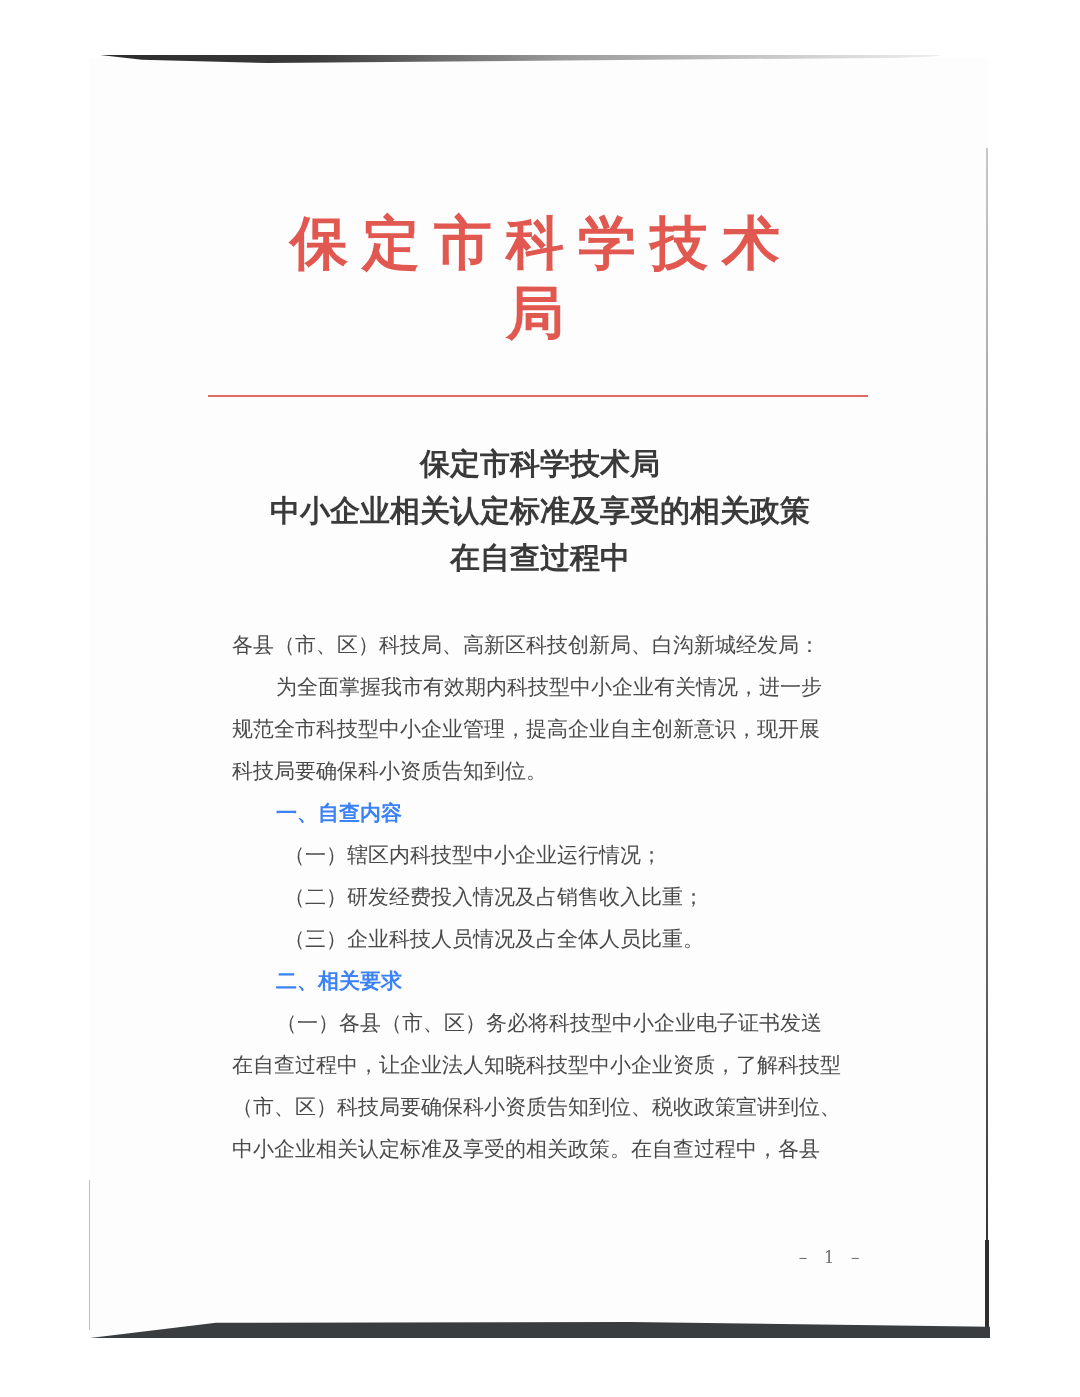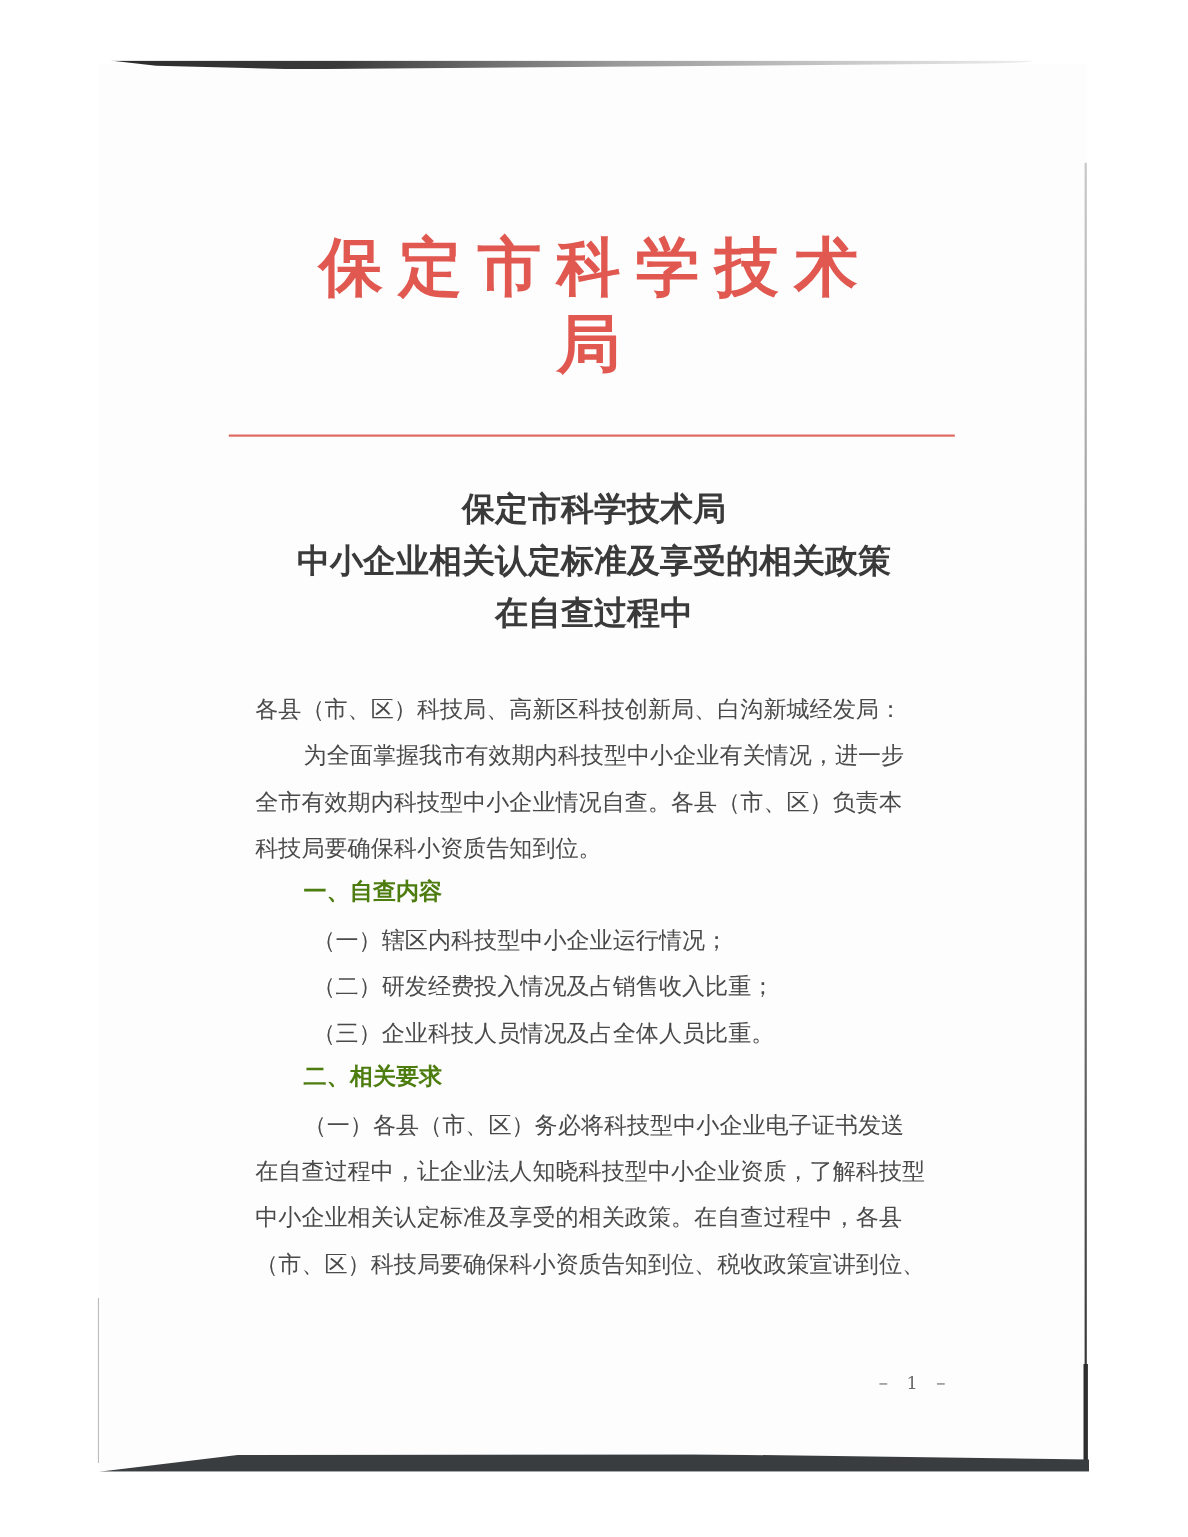--- a/index.html
+++ b/index.html
@@ -65,21 +65,21 @@
     }
     .body {
       position: absolute; left: 232px; top: 624px; width: 622px;
       color: #4a4a4a;
       font-size: 21px;
       line-height: 42px;
       font-family: "DejaVu Sans", "Liberation Sans", sans-serif;
     }
     .body p { margin: 0; }
     .indent { text-indent: 44px; font-family: Liberation Serif, serif; }
-    .heading { padding-left: 44px; color: #4d7c0f; font-weight: bold; font-family: Liberation Mono, monospace; }
+    .heading { padding-left: 44px; color: #3b82f6; font-weight: bold; }
     .item { padding-left: 52px; }
     .page-number {
       position: absolute; left: 795px; top: 1248px;
       color: #6a6a6a; font-size: 16px;
       font-family: "DejaVu Serif", "Liberation Serif", serif;
       letter-spacing: 4px;
     }
   </style>
 </head>
 <body>
@@ -98,33 +98,33 @@
   <div>保定市科学技术局</div>
   <div>中小企业相关认定标准及享受的相关政策</div>
   <div>在自查过程中</div>
 </div>
 
 <div class="body">
   <p>各县（市、区）科技局、高新区科技创新局、白沟新城经发局：</p>
 
   <div>
     <p class="indent">为全面掌握我市有效期内科技型中小企业有关情况，进一步</p>
-    <p>全市有效期内科技型中小企业情况自查。各县（市、区）负责本</p>
+    <p>规范全市科技型中小企业管理，提高企业自主创新意识，现开展</p>
     <p>科技局要确保科小资质告知到位。</p>
   </div>
 
   <div>
     <p class="heading">一、自查内容</p>
     <p class="item">（一）辖区内科技型中小企业运行情况；</p>
     <p class="item">（二）研发经费投入情况及占销售收入比重；</p>
     <p class="item">（三）企业科技人员情况及占全体人员比重。</p>
   </div>
 
   <div>
     <p class="heading">二、相关要求</p>
     <p class="indent">（一）各县（市、区）务必将科技型中小企业电子证书发送</p>
     <p>在自查过程中，让企业法人知晓科技型中小企业资质，了解科技型</p>
+    <p>（市、区）科技局要确保科小资质告知到位、税收政策宣讲到位、</p>
     <p>中小企业相关认定标准及享受的相关政策。在自查过程中，各县</p>
-    <p>（市、区）科技局要确保科小资质告知到位、税收政策宣讲到位、</p>
   </div>
 </div>
 
 <div class="page-number">－ 1 －</div>
 
 </body></html>

